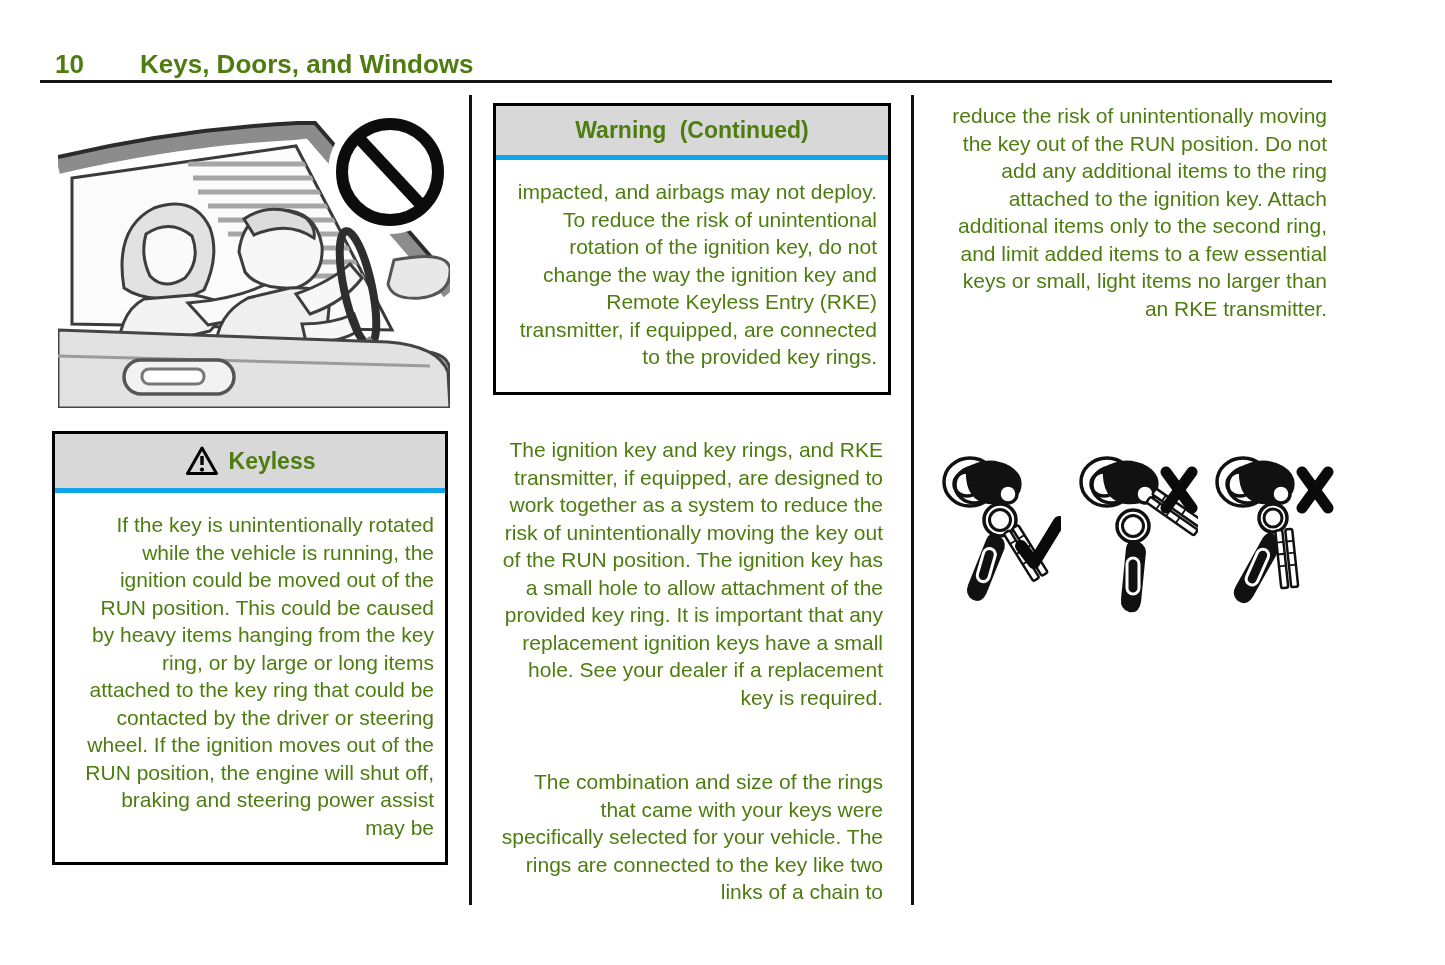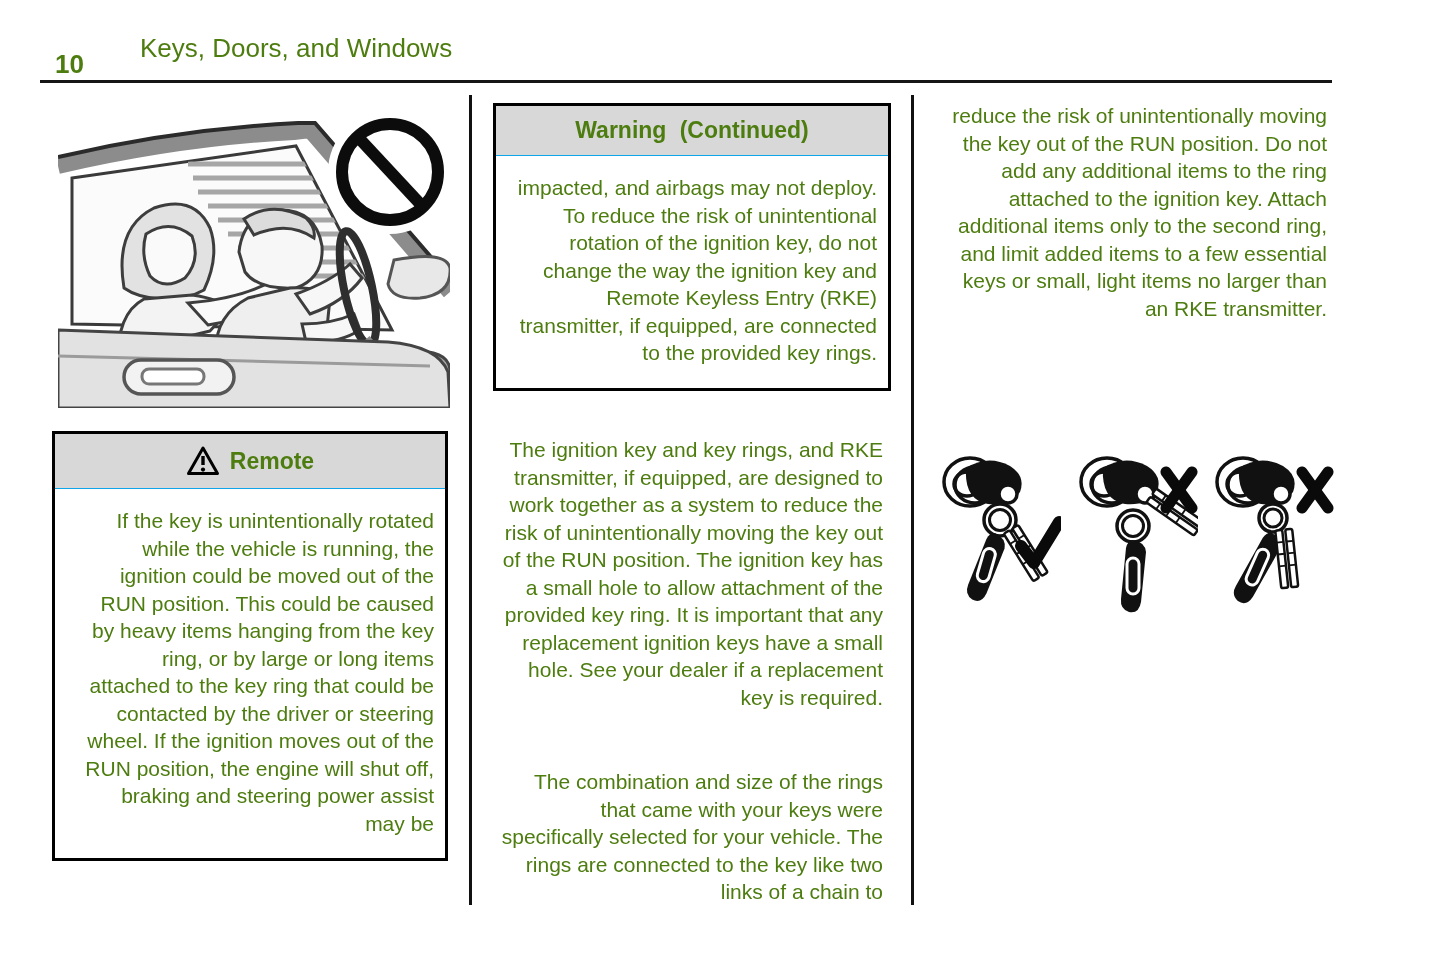--- a/index.html
+++ b/index.html
@@ -3,36 +3,36 @@
 <meta charset="utf-8">
 <style>
   html,body { margin:0; padding:0; background:#ffffff; }
   .page {
     position:relative; width:1445px; height:965px; background:#fff;
     font-family:"Liberation Sans","DejaVu Sans",sans-serif; color:#4d7c0f;
     overflow:hidden;
   }
   
   .page-number { position:absolute; left:55px; top:49px; font-size:26px; font-weight:bold; }
-  .page-title  { position:absolute; left:140px; top:33px; font-size:26px; font-weight:normal; margin:0; }
+  .page-title  { position:absolute; left:140px; top:49px; font-size:26px; font-weight:bold; margin:0; }
   .header-rule { position:absolute; left:40px; top:80px; width:1292px; height:3px; background:#161616; }
 
   
   .v-divider { position:absolute; top:95px; width:2.5px; height:810px; background:#111; }
   .v-divider.d1 { left:469px; }
   .v-divider.d2 { left:911px; }
 
   
   .body-text { font-size:21px; line-height:27.5px; }
   .body-text p { margin:8px;text-align:right; }
 
   
   .warn-box { position:absolute; border:3px solid #000; background:#fff; box-sizing:border-box; }
   .warn-head {
-    background:#d8d8d8; border-bottom:1px solid #0ea5e9;
+    background:#d8d8d8; border-bottom:5px solid #0ea5e9;
     display:flex; align-items:center; justify-content:center; gap:10px;
     font-size:23px; font-weight:bold; padding:11px 4px;
   }
   .warn-head.gap { word-spacing:0.3em; }
   .warn-body { padding:10px 3px 13px 13px; }
   .continued { text-align:right; }
 
   #warn-box-1 { left:52px; top:431px; width:396px; }
   #warn-box-2 { left:493px; top:103px; width:398px; }
 
@@ -121,21 +121,21 @@
     </svg>
   </figure>
 
   <div class="warn-box" id="warn-box-1">
     <div class="warn-head">
       <svg width="34" height="32" viewBox="0 0 34 32">
         <path d="M17,3 L31.5,28.5 L2.5,28.5 Z" fill="none" stroke="#000" stroke-width="3" stroke-linejoin="round"></path>
         <line x1="17" y1="11" x2="17" y2="20" stroke="#000" stroke-width="3.4"></line>
         <circle cx="17" cy="24.6" r="2.1" fill="#000"></circle>
       </svg>
-      <span>Remote</span>
+      <span>Keyless</span>
     </div>
     <div class="warn-body body-text">
       <p>If the key is unintentionally rotated while the vehicle is running, the ignition could be moved out of the RUN position. This could be caused by heavy items hanging from the key ring, or by large or long items attached to the key ring that could be contacted by the driver or steering wheel. If the ignition moves out of the RUN position, the engine will shut off, braking and steering power assist may be</p>
     </div>
   </div>
 
   <div class="warn-box" id="warn-box-2">
     <div class="warn-head gap">Warning (Continued)</div>
     <div class="warn-body body-text">
       <p>impacted, and airbags may not deploy. To reduce the risk of unintentional rotation of the ignition key, do not change the way the ignition key and Remote Keyless Entry (RKE) transmitter, if equipped, are connected to the provided key rings.</p>

